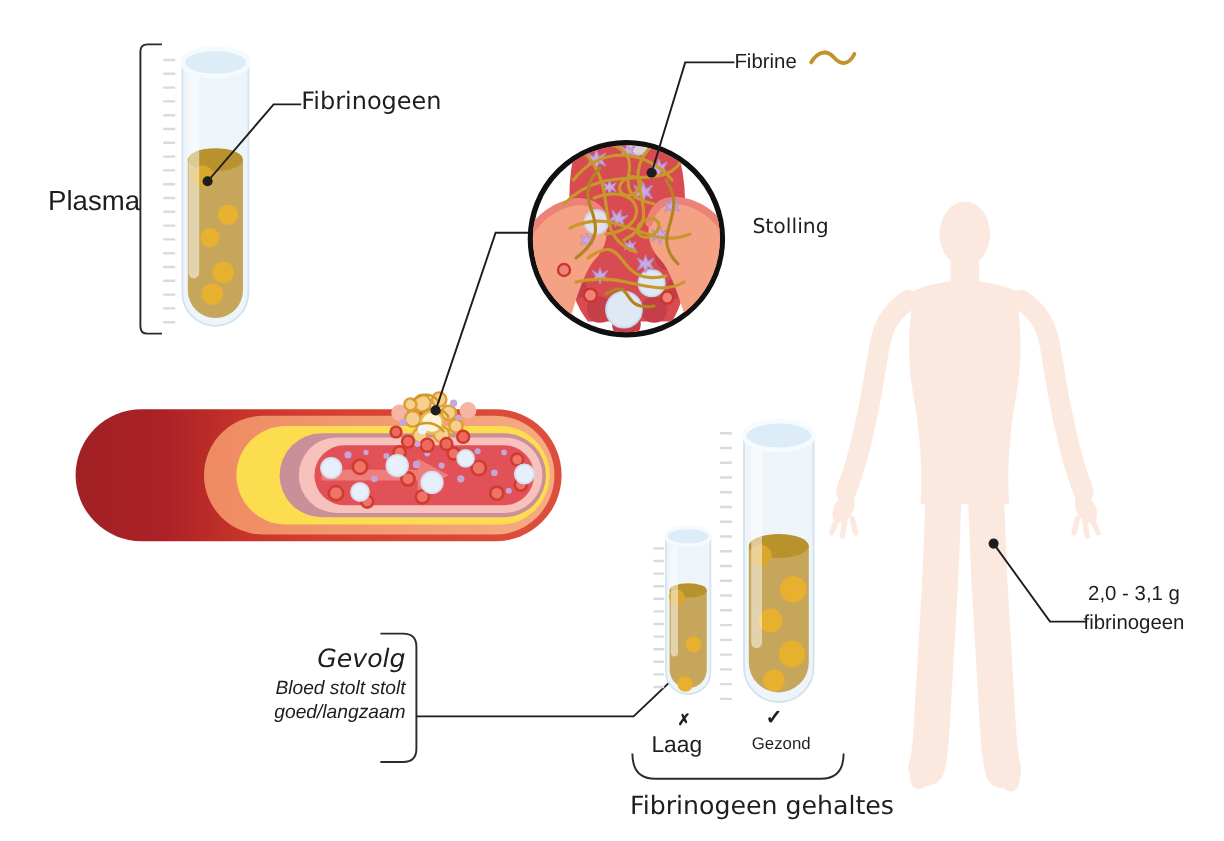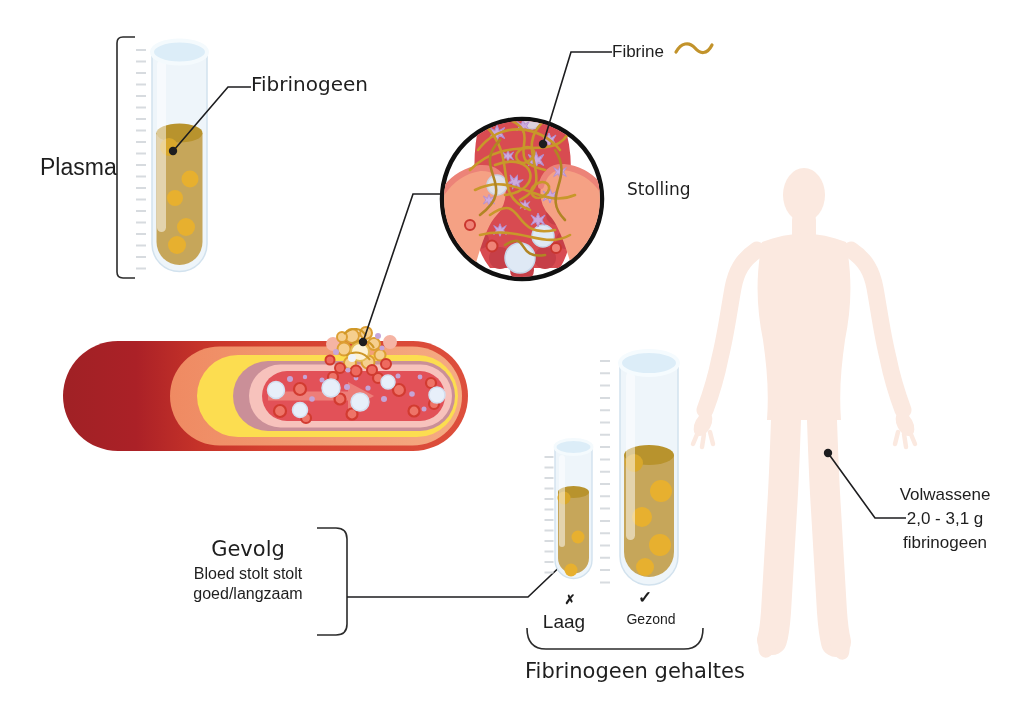--- a/index.html
+++ b/index.html
@@ -2,21 +2,21 @@
 <html><head>
 <meta charset="utf-8">
 <style>
   html,body{margin:0;padding:0;background:#fff;}
   #stage{position:relative;width:1020px;height:701px;background:#ffffff;overflow:hidden;
          font-family:"Liberation Sans",sans-serif;color:#1e1e1e;}
   #art{position:absolute;left:0;top:0;}
   .lbl{position:absolute;color:#1e1e1e;white-space:nowrap;text-align:center;}
   .hd{font-family:"DejaVu Sans",sans-serif;}
   .ctr{text-align:center;white-space:normal;}
-  .rgt{}
+  .rgt{text-align:right;font-style:italic;}
   .plasma{left:40px;top:154px;font-size:23px;}
   .fibrinogeen{left:251px;top:72px;font-size:20px;}
   .fibrine{left:612px;top:42px;font-size:17px;}
   .stolling{left:627px;top:179px;font-size:17px;}
   .gevolg-block{left:158px;top:537px;width:180px;}
   .gevolg-title{font-size:21px;margin-bottom:3px;}
   .gevolg-line{font-size:16px;line-height:20px;}
   .laag{left:524px;top:611px;width:80px;font-size:19px;}
   .gezond{left:611px;top:611px;width:80px;font-size:14px;}
   .mark-x{left:550px;top:592px;width:40px;font-size:13px;font-weight:bold;}
@@ -294,17 +294,16 @@
     <div class="gevolg-line">goed/langzaam</div>
   </div>
 
   <div class="lbl mark-x ctr">✗</div>
   <div class="lbl mark-v ctr">✓</div>
   <div class="lbl laag ctr">Laag</div>
   <div class="lbl gezond ctr">Gezond</div>
   <div class="lbl hd title ctr">Fibrinogeen gehaltes</div>
 
   <div class="lbl adult ctr">
-    <div>Volwassene</div>
     <div>2,0 - 3,1 g</div>
     <div>fibrinogeen</div>
   </div>
 </div>
 
 </body></html>

